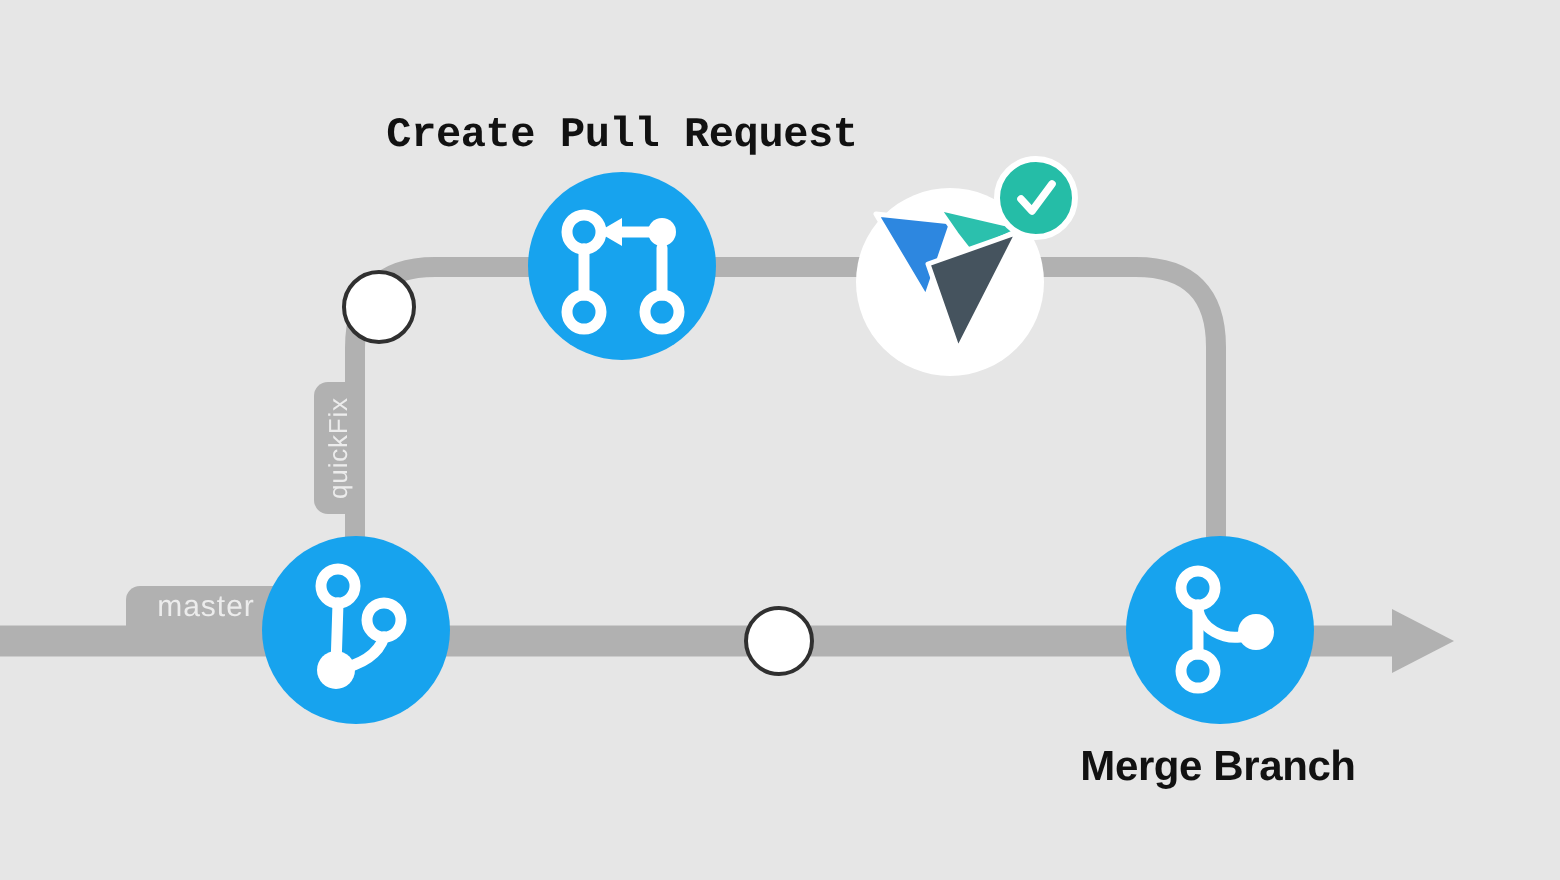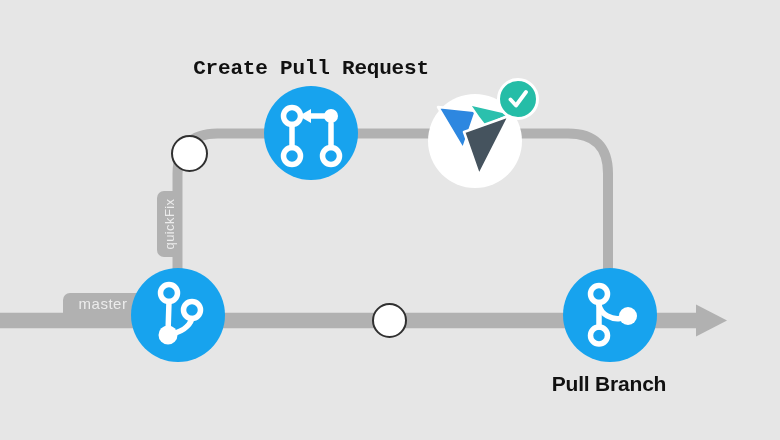--- a/index.html
+++ b/index.html
@@ -137,15 +137,15 @@
       <polygon class="logo-slate" points="81,22 51,81 36,38"></polygon>
     </svg>
   </div>
   <div class="check-badge">
     <svg viewBox="-18 -18 36 36">
       <path class="check-mark" d="M -7.5 0.5 L -2 6.5 L 8 -7"></path>
     </svg>
   </div>
 
   <div class="step-label label-pr">Create Pull Request</div>
-  <div class="step-label label-mb">Pull Branch</div>
+  <div class="step-label label-mb">Merge Branch</div>
 
 </div>
 
 </body></html>

